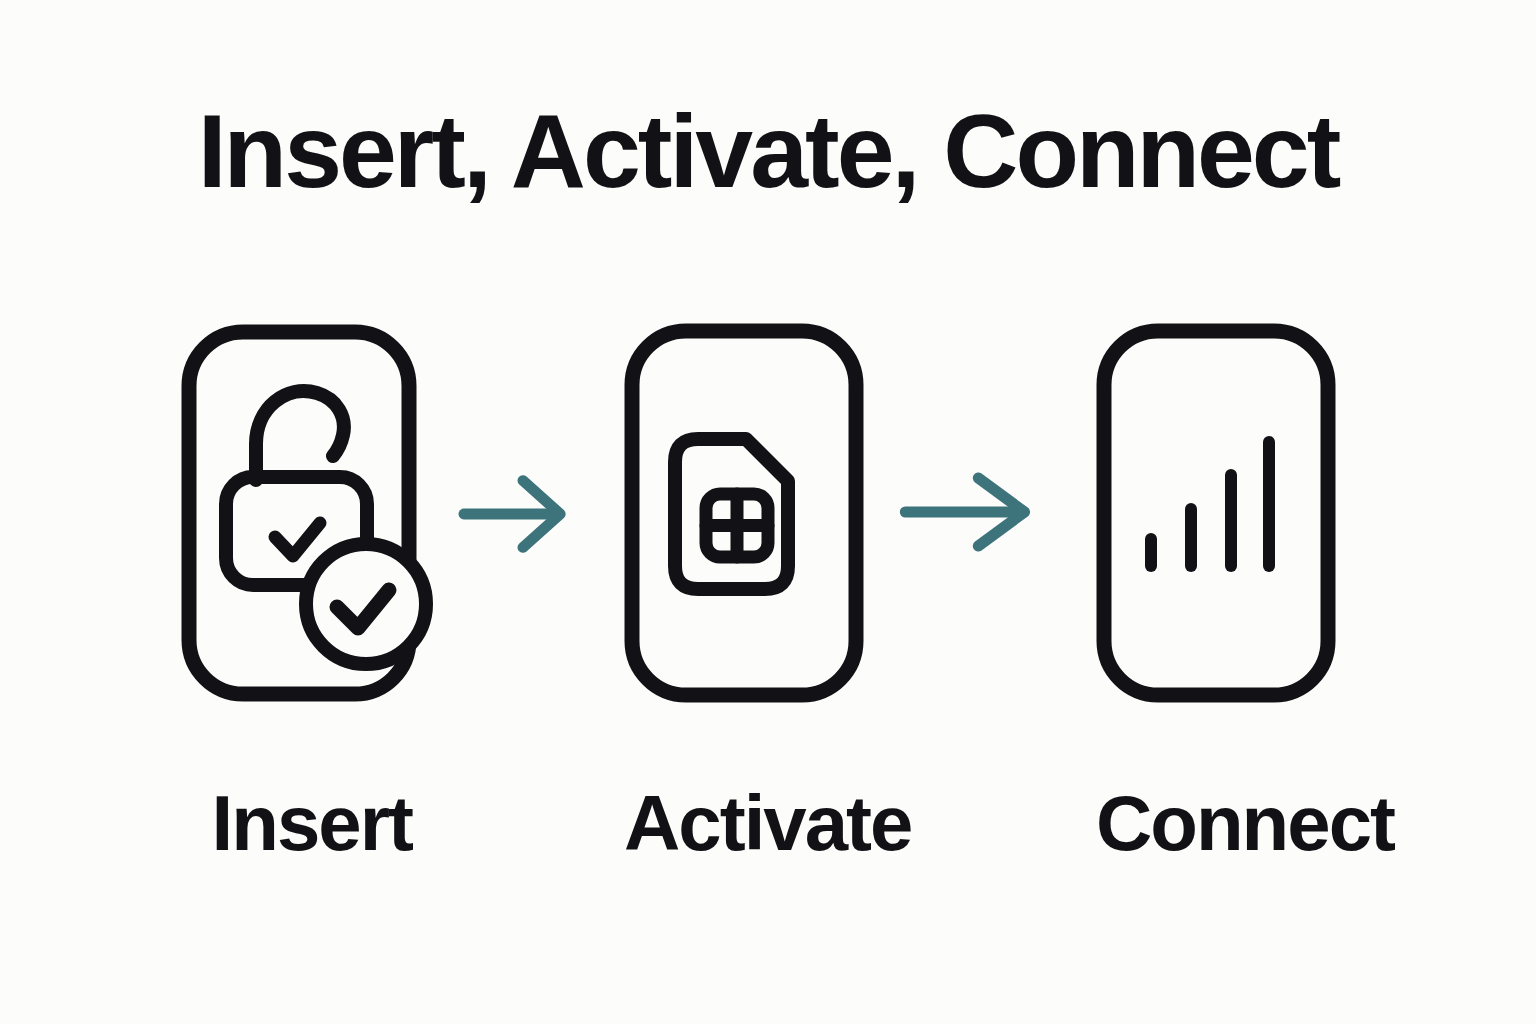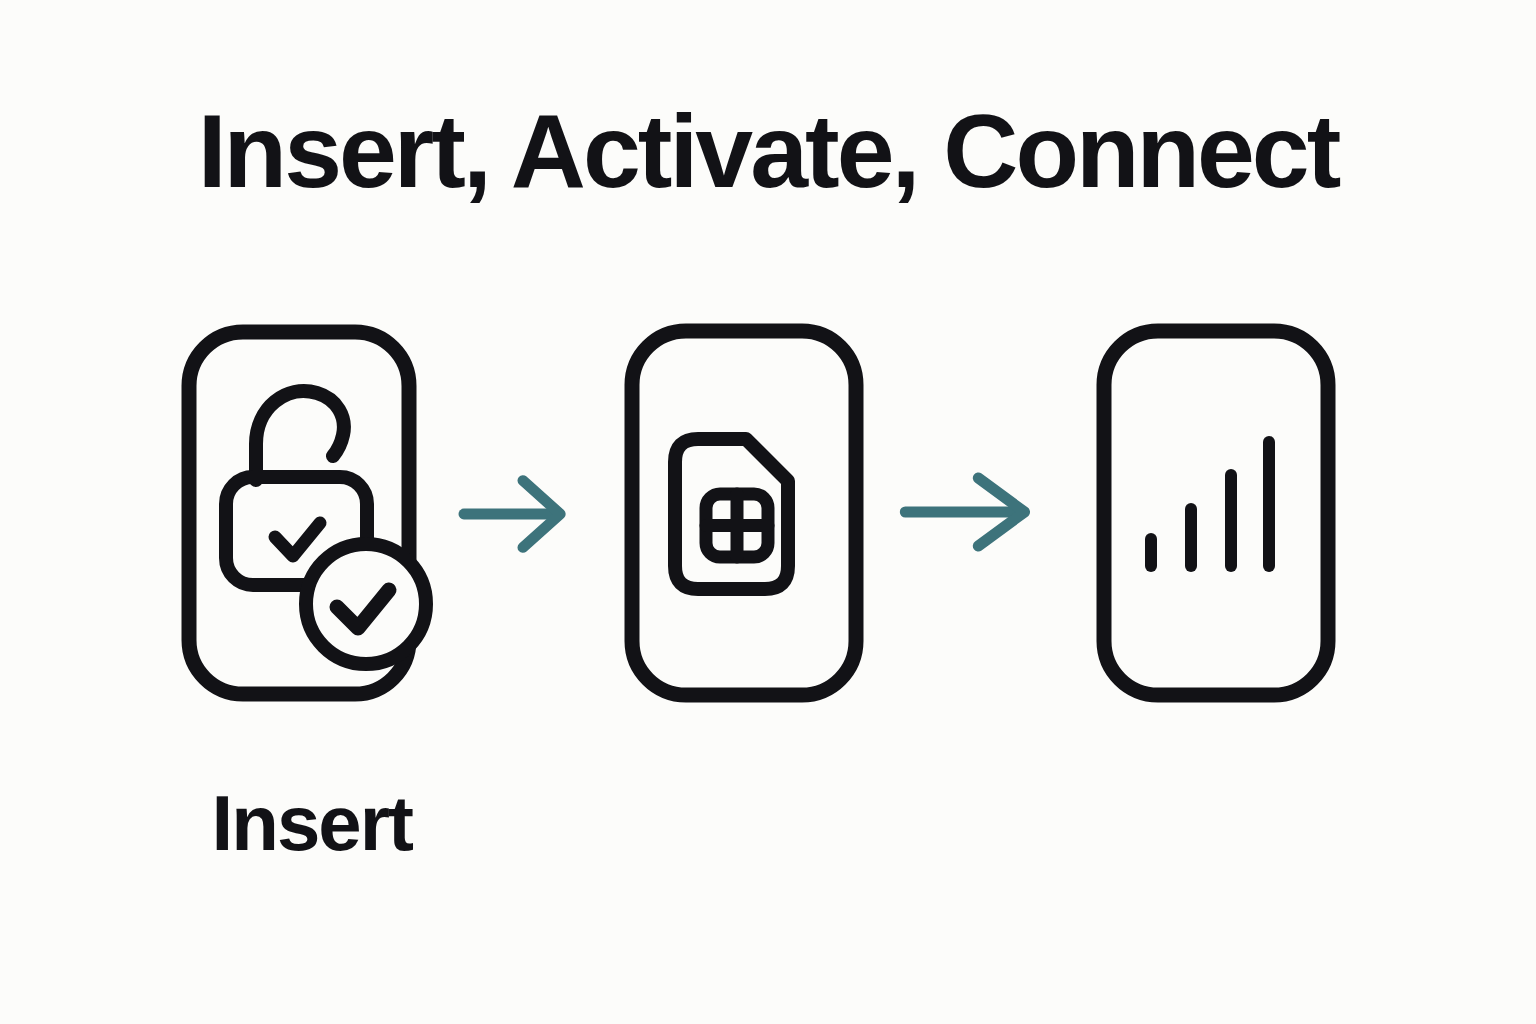--- a/index.html
+++ b/index.html
@@ -83,14 +83,16 @@
 
   <svg class="icon-svg" style="left:1096px;top:323px;" width="240" height="380" viewBox="0 0 240 380">
     <rect class="ink-stroke" x="8" y="8" width="224" height="364" rx="54" stroke-width="15"></rect>
     <path class="ink-stroke" stroke-width="12" d="M 55 243 V 216"></path>
     <path class="ink-stroke" stroke-width="12" d="M 95 243 V 186"></path>
     <path class="ink-stroke" stroke-width="12" d="M 135 243 V 152"></path>
     <path class="ink-stroke" stroke-width="12" d="M 173 243 V 119"></path>
   </svg>
 
   <div class="step-label label-insert">Insert</div>
+  <div class="step-label label-activate">Activate</div>
+  <div class="step-label label-connect">Connect</div>
 
 </div>
 
 </body></html>

